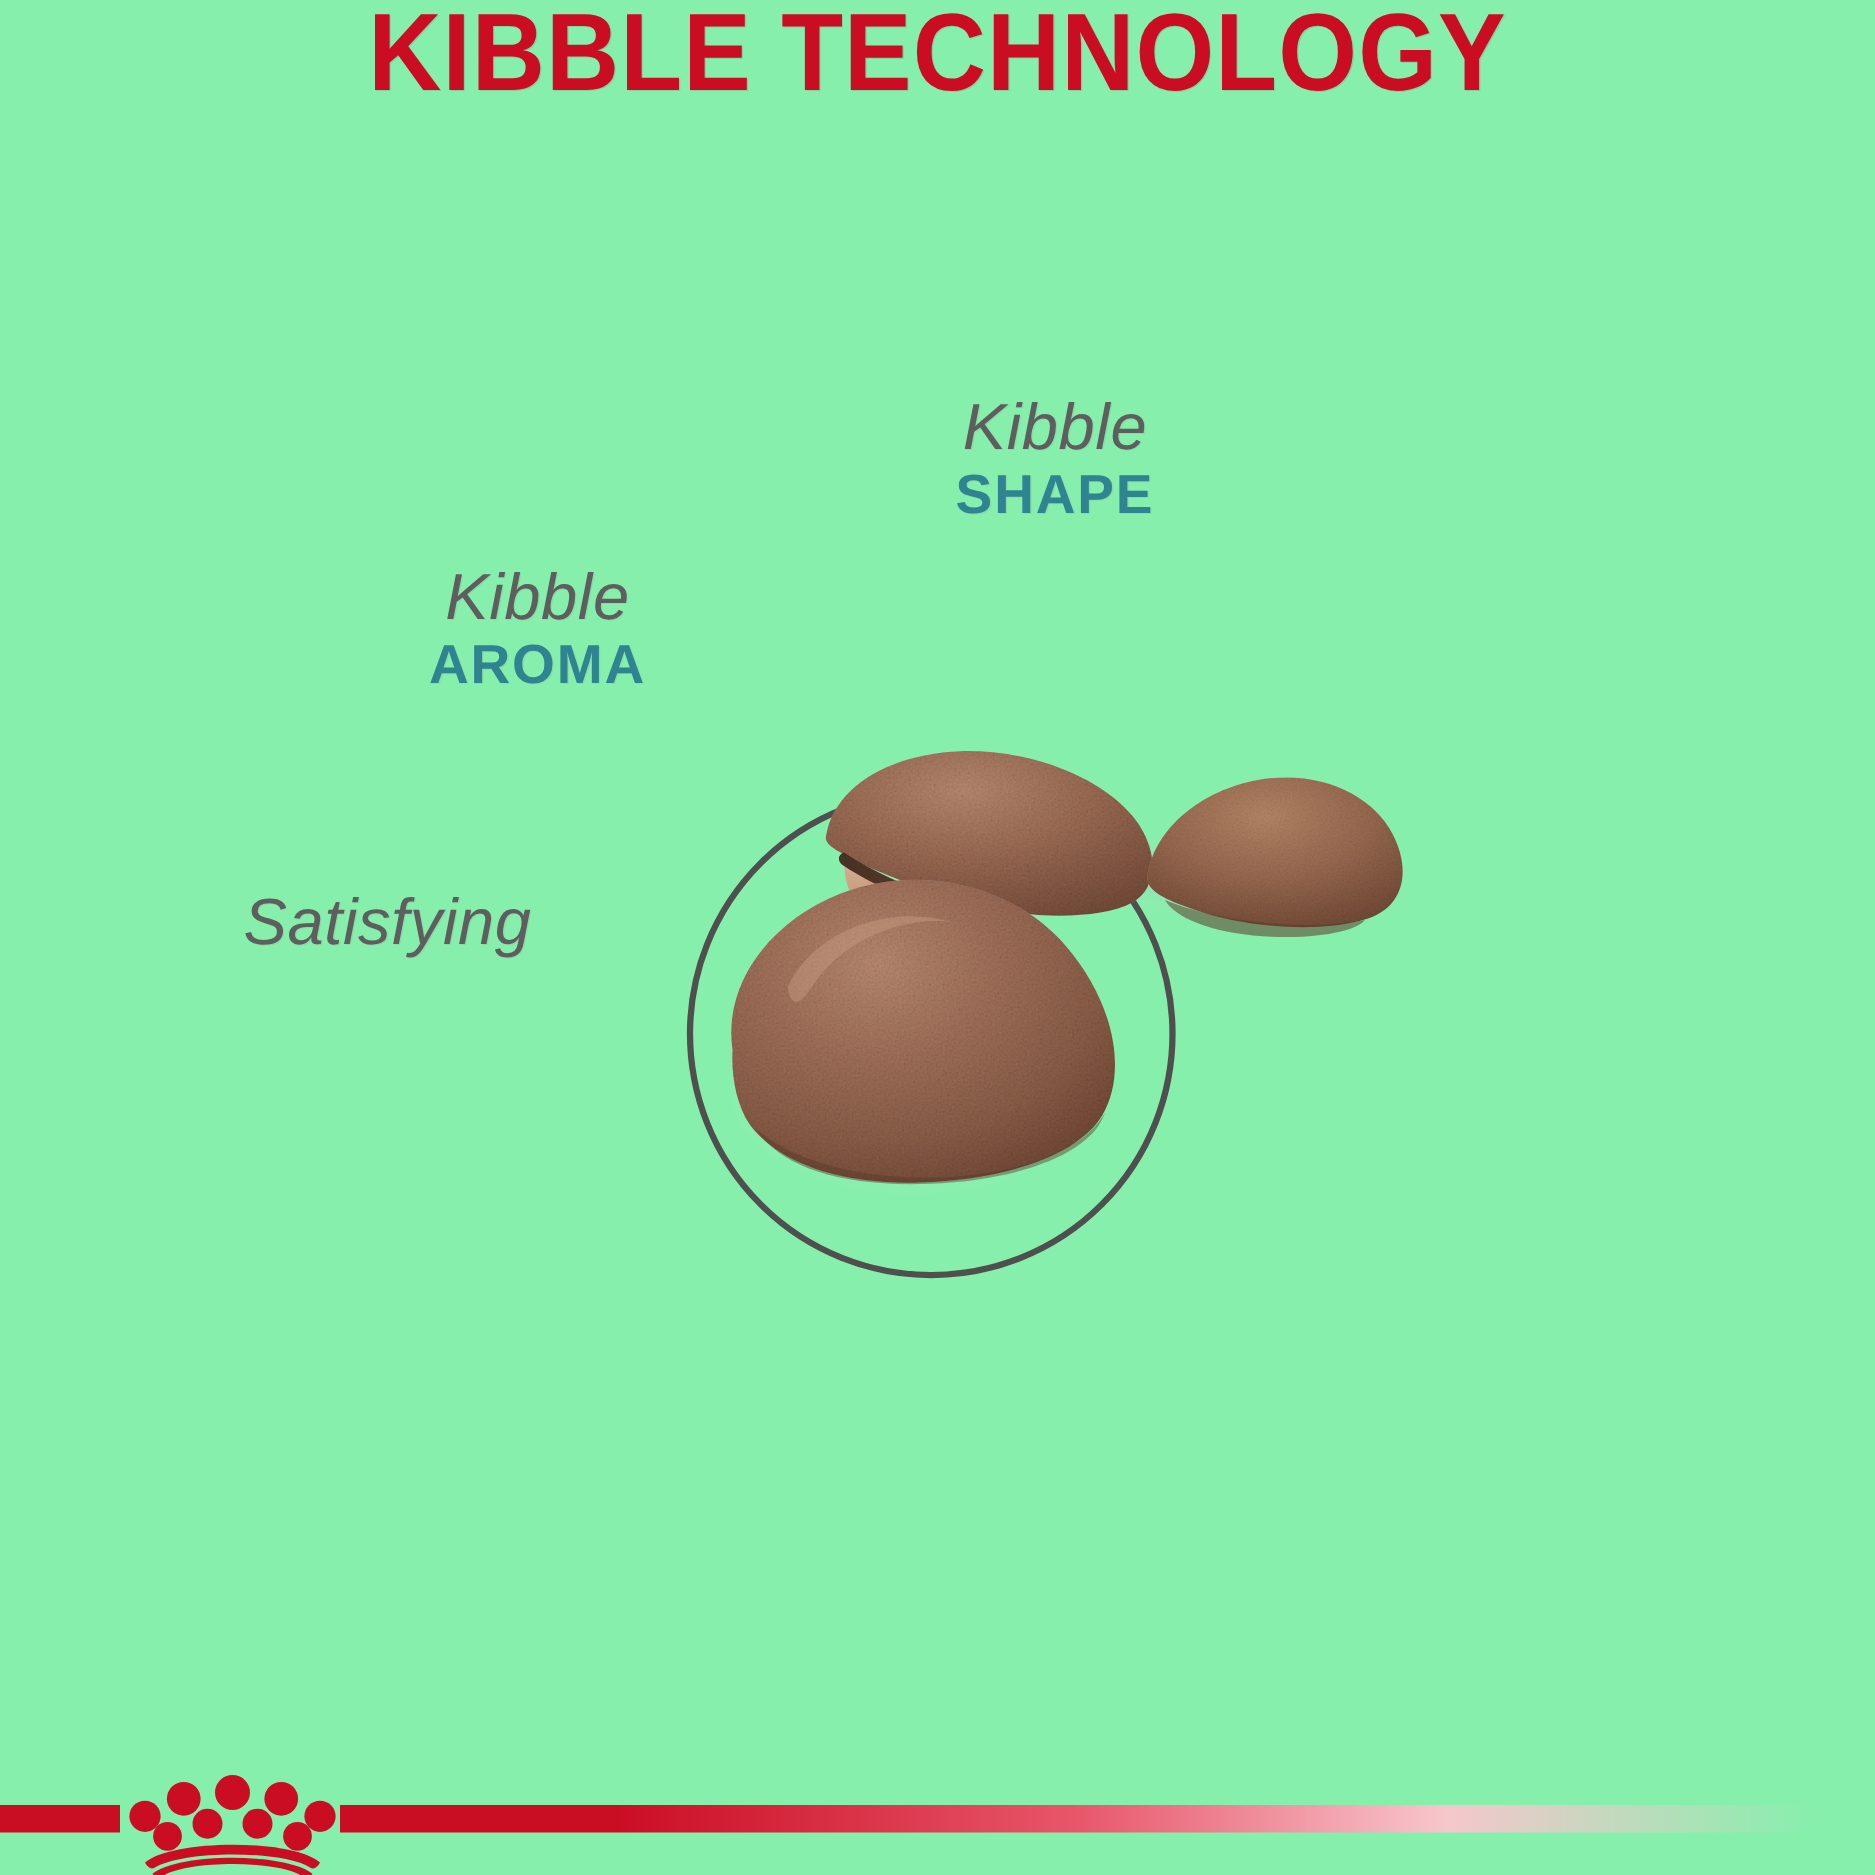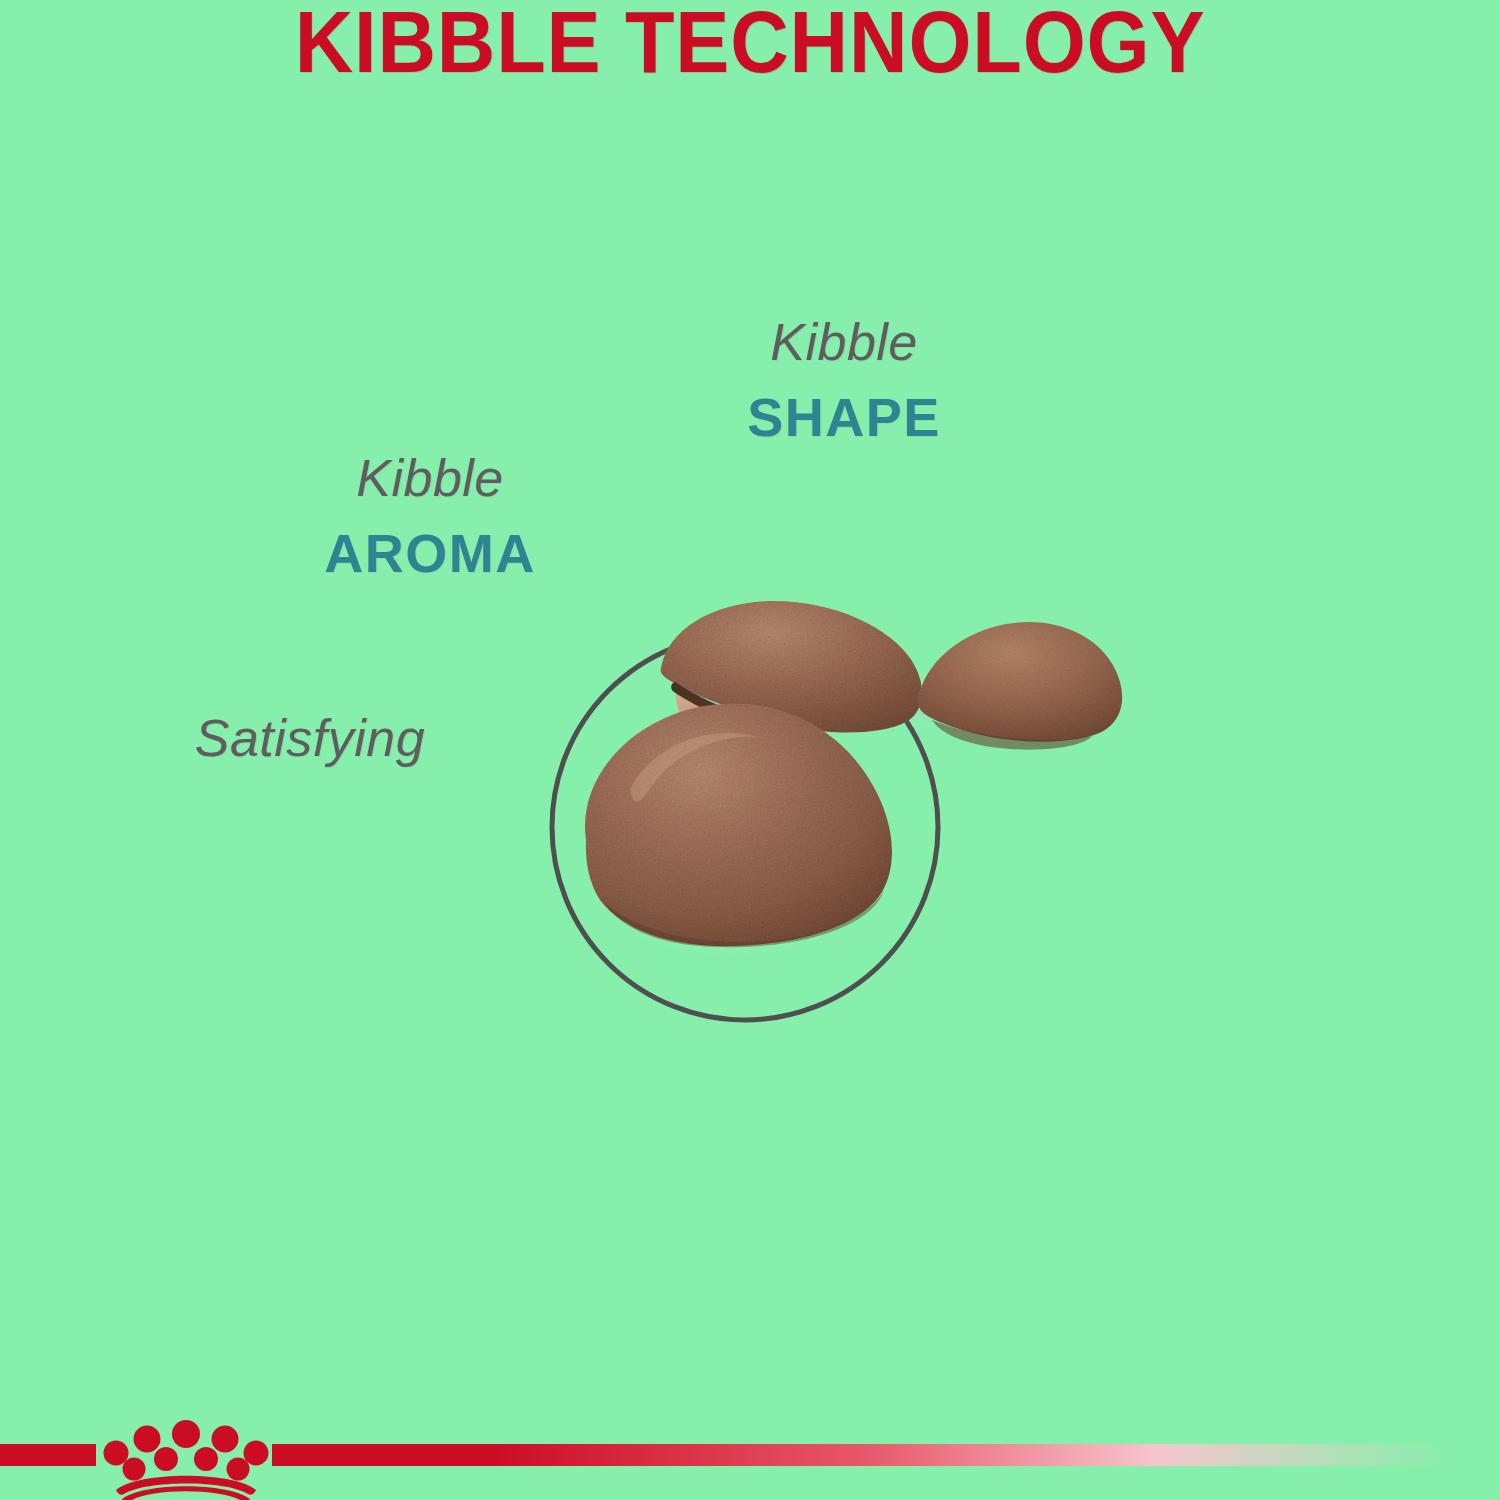--- a/index.html
+++ b/index.html
@@ -57,24 +57,24 @@
     font-weight: 400;
     font-size: 52px;
     color: #5E5E5E;
     letter-spacing: 0.5px;
     text-shadow: 1px 1px 0 rgba(150,150,150,0.22);
   }
   .feature .noun {
     display: block;
     font-family: "Liberation Sans", sans-serif;
     font-weight: 700;
-    font-size: 54px;
+    font-size: 44px;
     color: #2E8490;
     letter-spacing: 1.5px;
-    margin-top: 22px;
+    margin-top: 6px;
     text-shadow: 1px 1px 0 rgba(150,150,150,0.22);
   }
 
   .feature.align-center { text-align: center; }
 
   
   #feat-shape   { left: 624px;  top: 316px; width: 440px; }
   #feat-aroma   { left: 240px;  top: 452px; width: 380px; }
   #feat-size    { left: 1050px; top: 452px; width: 330px; }
   #feat-texture { left: 110px;  top: 712px; width: 400px; }

